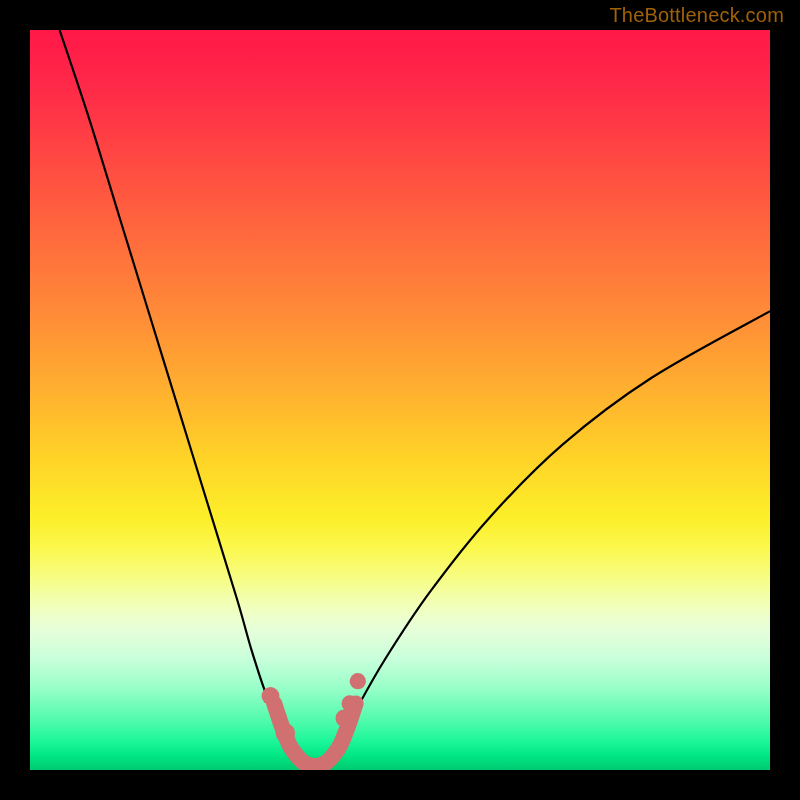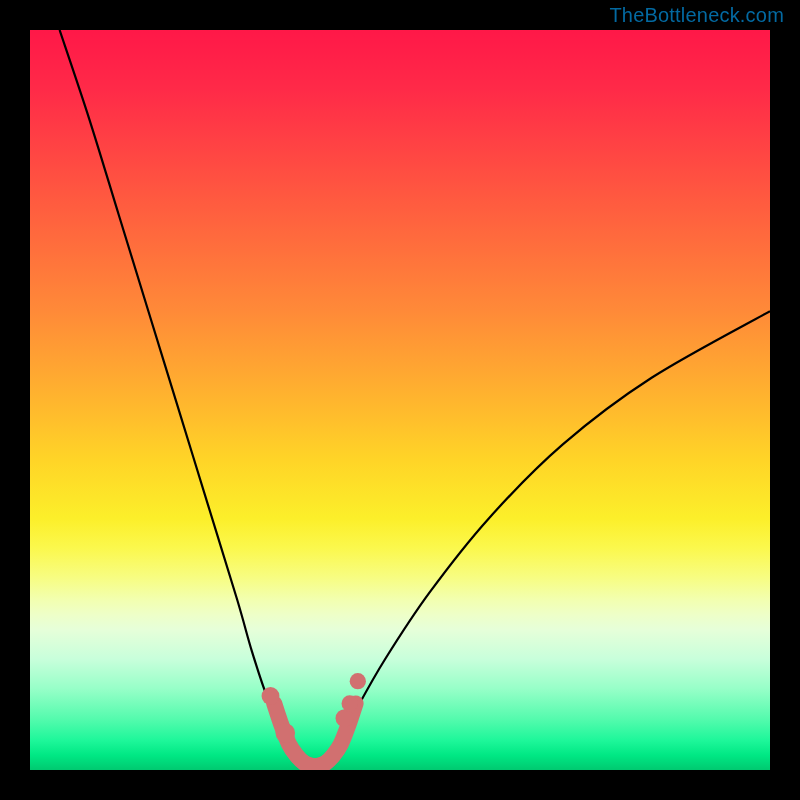--- a/index.html
+++ b/index.html
@@ -44,21 +44,21 @@
       #56fbae 93%,
       #1ef79a 96%,
       #00e884 98%,
       #00c970 100%
     );
   }
   .watermark {
     position: absolute;
     top: 4px;
     right: 16px;
-    color: #0369a1;
+    color: #a16207;
     font-size: 20px;
     font-weight: 400;
     letter-spacing: 0.2px;
     user-select: none;
   }
   svg.curves {
     position: absolute;
     top: 0;
     left: 0;
   }

